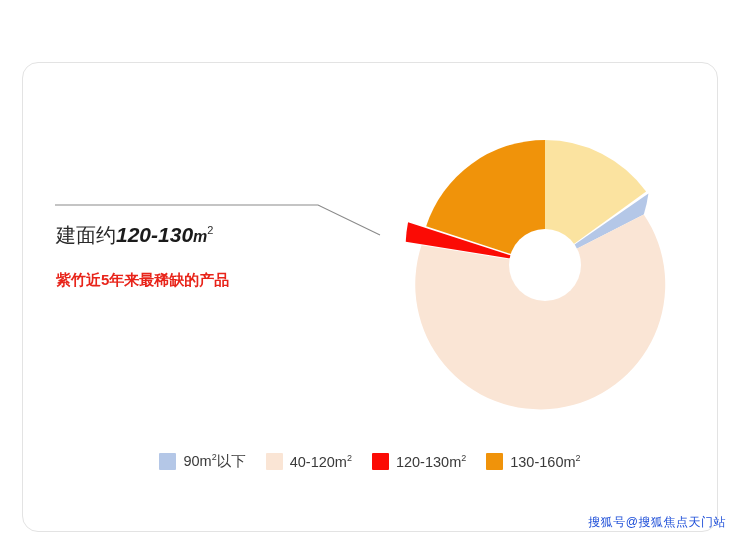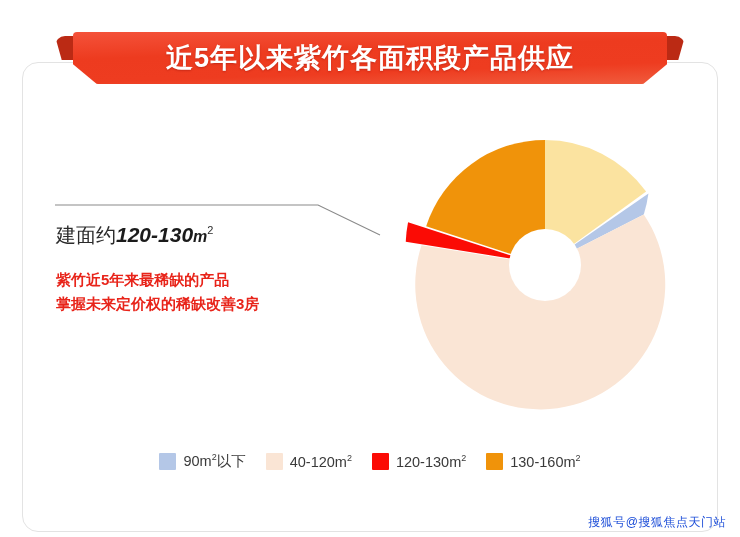--- a/index.html
+++ b/index.html
@@ -187,38 +187,31 @@
     white-space: nowrap;
   }
 </style>
 </head>
 <body>
 
 <div id="stage">
 
   <div class="card"></div>
 
-  <div class="ribbon-wrap">
-    <div class="ribbon-tail left"></div>
-    <div class="ribbon-tail right"></div>
-    <div class="ribbon-main"></div>
-    <div class="ribbon-title">近5年以来紫竹各面积段产品供应</div>
-  </div>
 
   <svg class="leader" viewBox="0 0 400 60" width="400" height="60">
     <polyline points="5,15 268,15 330,45" fill="none" stroke="#8a8a8a" stroke-width="1.1"></polyline>
   </svg>
 
   <div class="callout">
     <div class="callout-area">
       <span>建面约</span><span class="num">120-130</span><span class="unit num">m</span><span class="sup">2</span>
     </div>
     <div class="callout-red">
       <div>紫竹近5年来最稀缺的产品</div>
-      <div>掌握未来定价权的稀缺改善3房</div>
     </div>
   </div>
 
   <svg class="donut-wrap" viewBox="0 0 300 300" width="300" height="300">
     <g>
 
       <path fill="#fbe3a0" d="M 145 20 A 125 125 0 0 1 246.12 71.53 L 145 145 Z"></path>
 
       <path fill="#b4c7e7" d="M 248.46 73.55 A 125 125 0 0 1 243.77 94.38 L 145 145 Z"></path>
 

